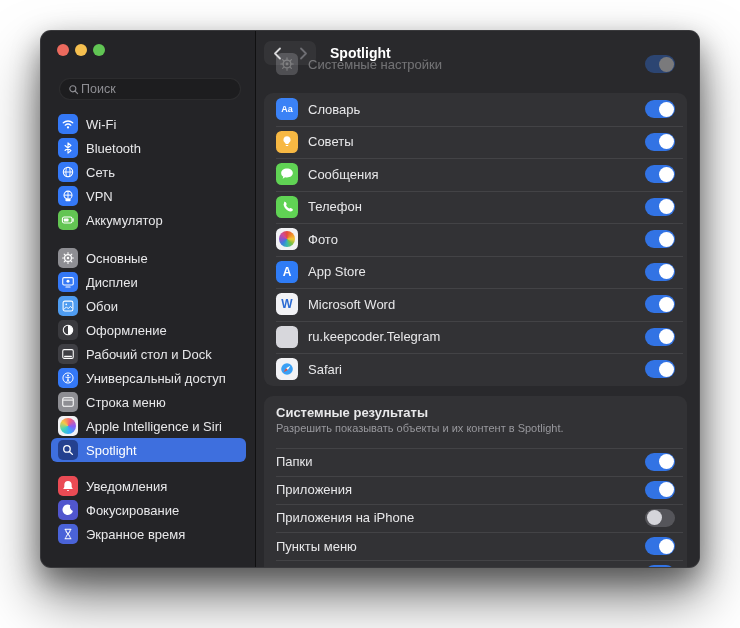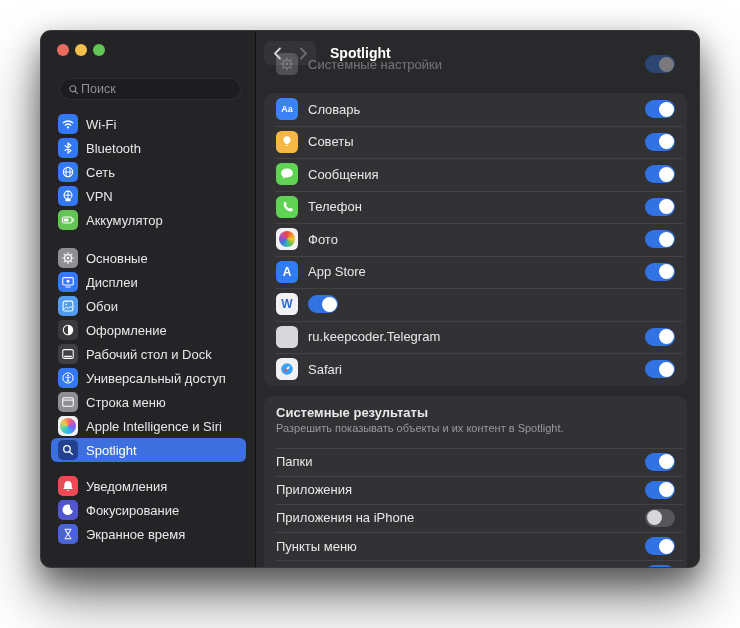--- a/index.html
+++ b/index.html
@@ -325,20 +325,21 @@
           <span class="aicon" style="background:#2f7cf6;color:#fff;font-size:12px">
                 <span>A</span>
               </span>
           <span class="row-label">App Store</span>
           <span class="toggle on"></span>
         </div>
         <div class="row">
           <span class="aicon" style="background:#f2f2f5;color:#2b6bd4;font-size:12px">
                 <span>W</span>
               </span>
+          <span class="row-label">Microsoft Word</span>
           <span class="toggle on"></span>
         </div>
         <div class="row">
           <span class="aicon" style="background:#d7d7dc"></span>
           <span class="row-label">ru.keepcoder.Telegram</span>
           <span class="toggle on"></span>
         </div>
         <div class="row">
           <span class="aicon" style="background:#f2f2f5">
                 <svg viewBox="0 0 22 22">

